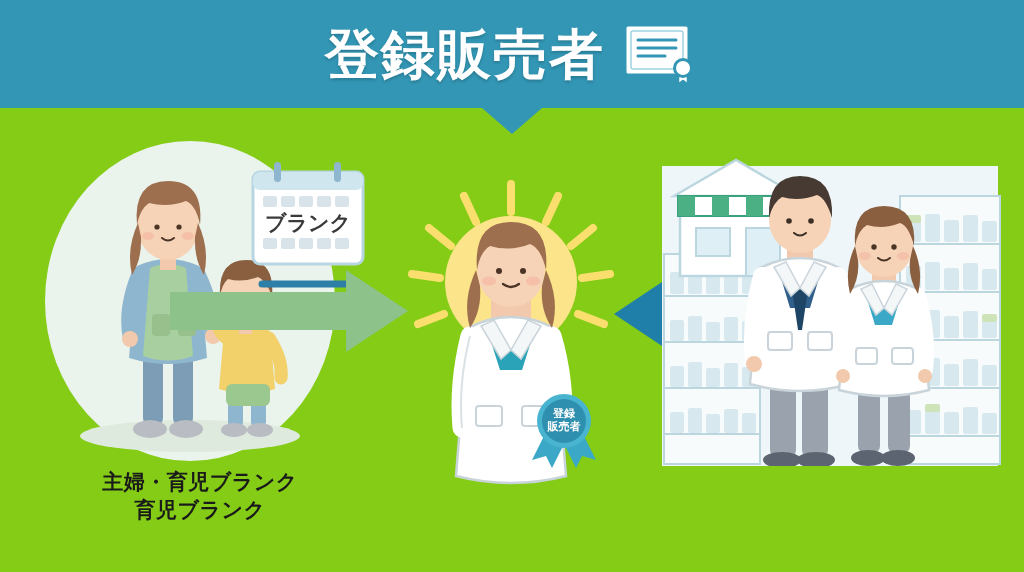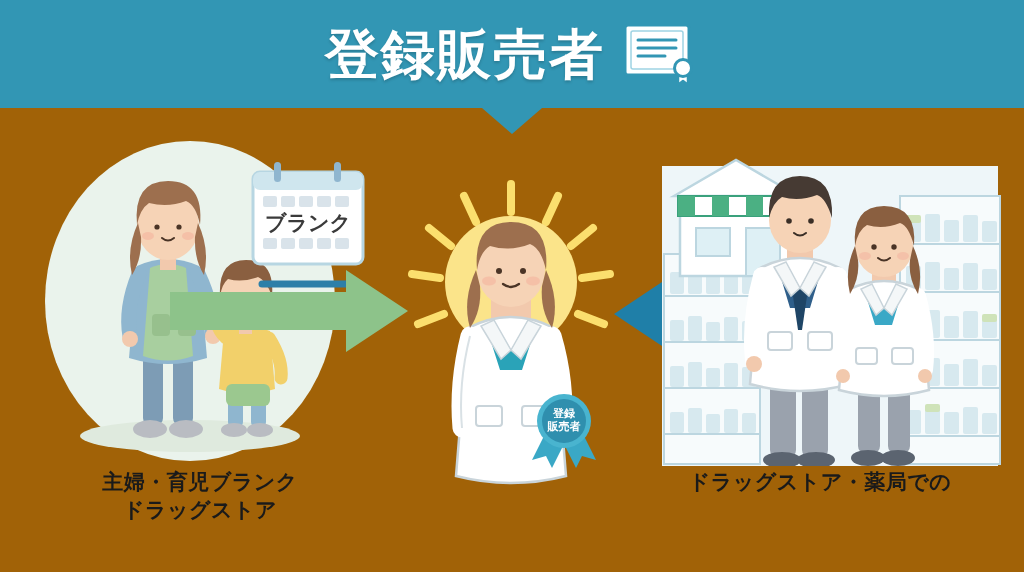--- a/index.html
+++ b/index.html
@@ -7,21 +7,21 @@
     padding: 0;
     background: #ffffff;
   }
   body {
     font-family: "Liberation Sans", sans-serif;
   }
   #page {
     position: relative;
     width: 1024px;
     height: 572px;
-    background: #a16207;
+    background: #84cc16;
     overflow: hidden;
   }
 
   
   #header {
     position: absolute;
     left: 0; top: 0;
     width: 1024px;
     height: 108px;
     background: #3296b4;
@@ -393,21 +393,20 @@
         <circle cx="224" cy="111" r="2.7" fill="#4a3426"></circle>
         <circle cx="244" cy="111" r="2.7" fill="#4a3426"></circle>
         <path d="M228 122 q6 5 12 0" stroke="#4a3426" stroke-width="2" fill="none" stroke-linecap="round"></path>
         <ellipse cx="215" cy="120" rx="6" ry="4" fill="#f4b5a0" opacity="0.6"></ellipse>
         <ellipse cx="253" cy="120" rx="6" ry="4" fill="#f4b5a0" opacity="0.6"></ellipse>
       </g>
     </svg>
 
     <div class="panel-caption" id="caption-left">
       <div>主婦・育児ブランク</div>
-      <div>ドラッグストア</div>
+      <div>育児ブランク</div>
     </div>
 
     <div class="panel-caption" id="caption-right">
-      <div>ドラッグストア・薬局での</div>
     </div>
 
   </div>
 </div>
 
 </body></html>

